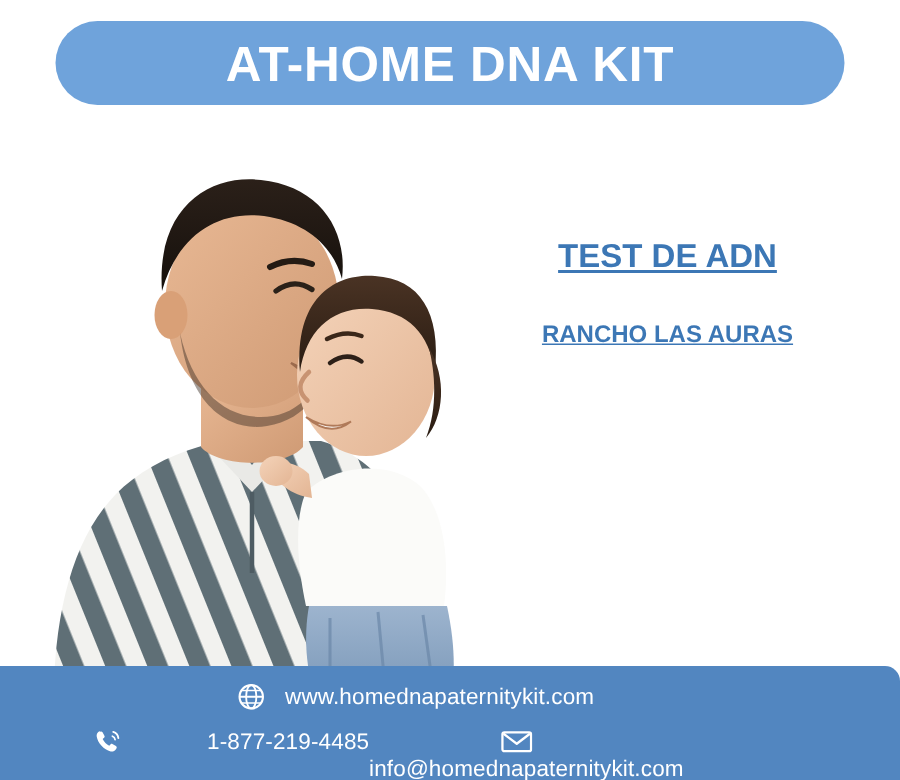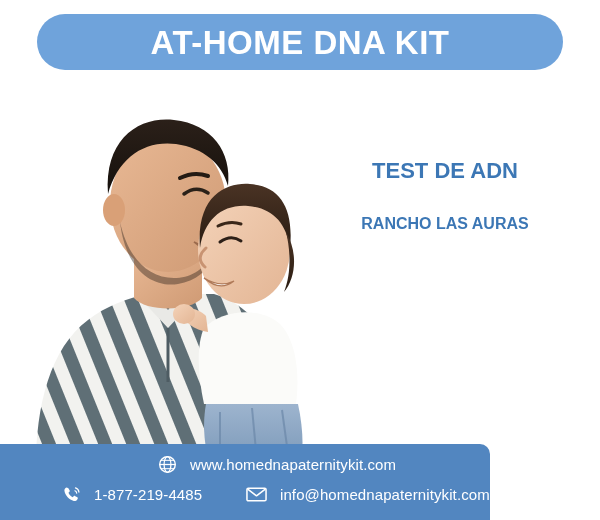--- a/index.html
+++ b/index.html
@@ -50,20 +50,21 @@
   }
 
   
   .headline {
     position: absolute;
     left: 300px;
     top: 160px;
     width: 290px;
     text-align: center;
     color: #3c77b5;
+    text-decoration: underline;
   }
   .headline-line {
     font-size: 22px;
     font-weight: bold;
     line-height: 1;
     margin-bottom: 34px;
     white-space: nowrap;
   }
   .headline-line.last {
     margin-bottom: 0;
@@ -77,44 +78,46 @@
     top: 82px;
     width: 310px;
     height: 400px;
   }
 
   
   .footer {
     position: absolute;
     left: 0;
     bottom: 0;
-    width: 490px;
+    width: 600px;
     height: 76px;
     background: #5286c0;
     border-top-right-radius: 10px;
   }
   .footer-row {
     position: absolute;
     display: flex;
     align-items: center;
     color: #ffffff;
     font-size: 15px;
     white-space: nowrap;
   }
   .footer-row.web {
     left: 158px;
     top: 11px;
   }
   .footer-row.phone {
     left: 62px;
     top: 41px;
+    gap: 44px;
   }
   .footer-row.mail {
     left: 246px;
     top: 41px;
+    flex-direction: column;
   }
   .footer-icon {
     display: inline-flex;
     align-items: center;
     justify-content: center;
     margin-right: 13px;
     flex: none;
   }
   .footer-text {
     color: #ffffff;

